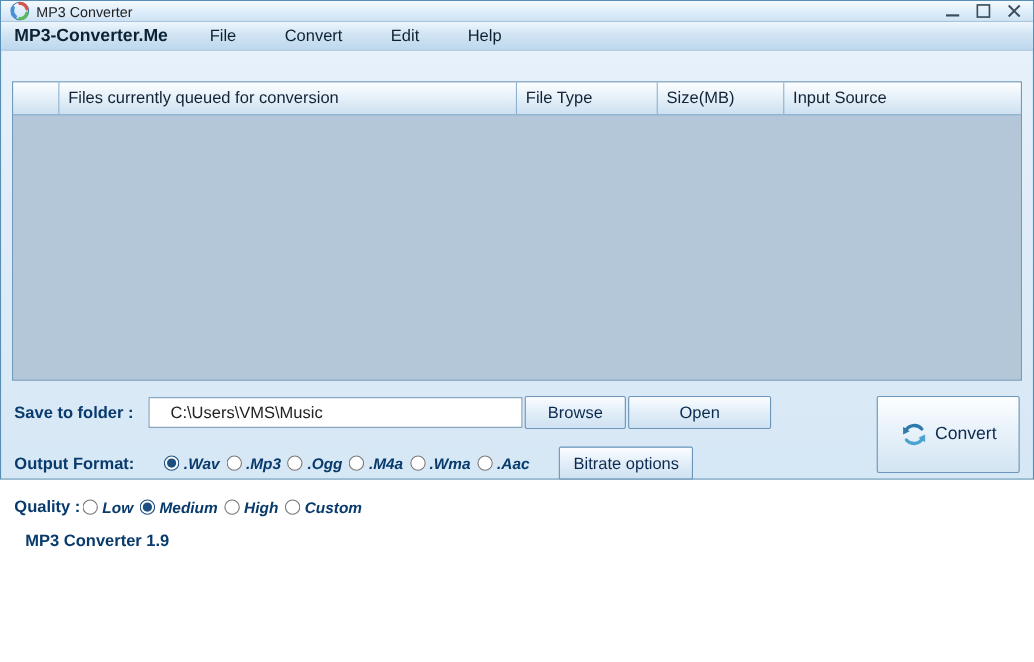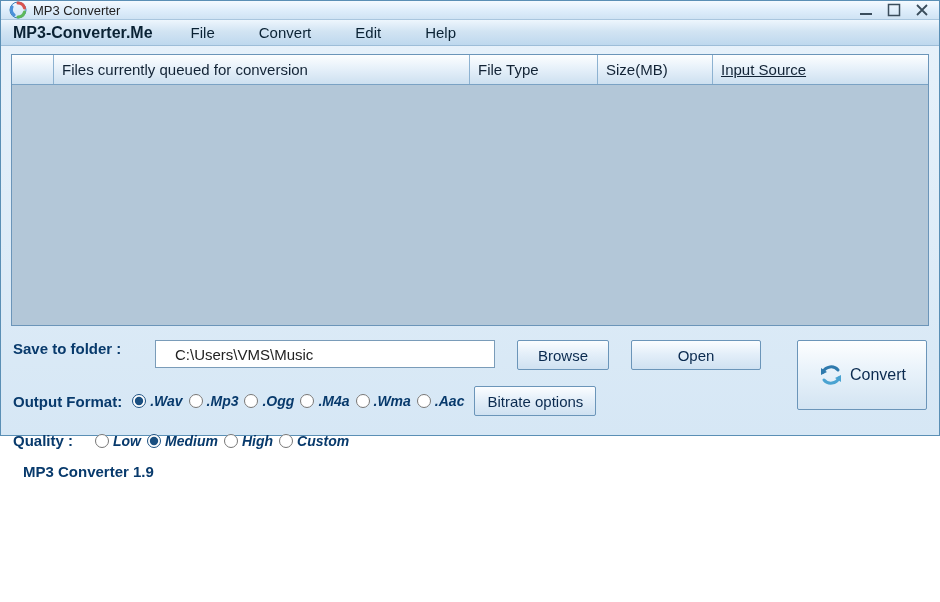--- a/index.html
+++ b/index.html
@@ -8,45 +8,45 @@
 .titlebar { height:30px; background: linear-gradient(180deg,#f4faff 0%,#dfeefb 50%,#cfe3f4 100%); display:flex; align-items:center; padding:0 8px; border-bottom:1px solid #a9c6de; }
 .titlebar .icon { width:18px; height:18px; margin-right:6px; }
 .titlebar .title { font-size:13px; color:#222; flex:0 0 auto; }
 .titlebar .spacer { flex:1; }
 .win-btns { display:flex; gap:10px; }
 .win-btns .wbtn { width:18px; height:14px; display:flex; align-items:center; justify-content:center; cursor:pointer; color:#3a4d5c; }
 .menubar { height:36px; background: linear-gradient(180deg,#eef6fd 0%,#d2e4f3 45%,#bed8ee 100%); display:flex; align-items:center; padding:0 12px; gap:32px; border-bottom:1px solid #9dbdd8;text-align:center; }
 .menubar .brand { font-weight:700; font-size:16px; color:#0a2234; }
 .menubar .menu-item { font-size:15px; color:#0a2234; cursor:pointer; padding:4px 6px; }
 .content { flex:1; padding:8px 10px 6px 10px; display:flex; flex-direction:column; }
-.table-wrap { background:#b3c7d8; border:1px solid #6b95b9; margin-bottom:8px; }
+.table-wrap { background:#b3c7d8; border:1px solid #6b95b9; margin-bottom:8px;margin-top:20px; }
 .thead { display:flex; height:30px; background: linear-gradient(180deg,#fdfeff 0%,#e7f1fa 45%,#cde0f0 100%); border-bottom:1px solid #7aa2c4; }
 .th { border-right:1px solid #8db2d1; display:flex; align-items:center; padding:0 8px; font-size:15px; color:#122335; }
 .th.c0 { width:42px; }
 .th.c1 { flex:1; min-width:300px; }
 .th.c2 { width:128px; }
 .th.c3 { width:115px; }
-.th.c4 { width:215px; border-right:none;text-decoration:underline; }
+.th.c4 { width:215px; border-right:none; }
 .tbody { height:240px; background:#b3c7d8; }
 .bottom { padding:6px 2px 4px 2px; font-size:15px; color:#0a2a4f; }
-.row { display:flex; gap:22px; margin-bottom:8px; }
+.row { display:flex; align-items:center; gap:2px; margin-bottom:8px; }
 .lbl { font-weight:700; color:#083a6c; font-size:15px; min-width:120px;}
 .lbl2 { font-weight:700; color:#083a6c; font-size:15px;}
 .path-input { flex:0 0 340px; height:28px; border:1px solid #7a9cb9; background:#fff; padding:0 19px; font-size:15px; color:#222; }
 .btn { height:30px; border:1px solid #6b95b9; background: linear-gradient(180deg,#fbfdff 0%,#e4eff9 45%,#cfe1f1 100%); padding:0 20px; font-size:15px; color:#0a2a4f; cursor:pointer; border-radius:2px; }
 .btn-wide { width:130px; text-align:center; }
 .convert-btn { width:130px; height:70px; border:1px solid #6b95b9; background: linear-gradient(180deg,#fdfeff 0%,#e8f2fa 45%,#d3e4f2 100%); display:flex; align-items:center; justify-content:center; gap:6px; font-size:16px; color:#0a2a4f; cursor:pointer; border-radius:2px; }
 .radioset { display:flex; align-items:center; gap:6px; flex-wrap:wrap; }
 .radio { display:flex; align-items:center; gap:4px; cursor:pointer; }
 .radio input { accent-color:#1a4f80; width:14px; height:14px; }
 .radio span { font-weight:700; color:#083a6c; font-size:14px;font-style:italic; }
 .footer { font-weight:700; color:#083a6c; font-size:15px; padding:6px 4px 0 10px;}
 .mid-row { display:flex; gap:10px; align-items:flex-start; }
 .left-stack { flex:1; display:flex; flex-direction:column; gap:8px; }
-.bitrate-row { display:flex; align-items:center; gap:10px; }
+.bitrate-row { display:flex; align-items:center; gap:27px; }
 svg { display:block; }
 </style>
 </head>
 <body>
 
 <div class="window">
 
   <div class="titlebar">
     <span class="icon">
       <svg width="18" height="18" viewBox="0 0 18 18">

